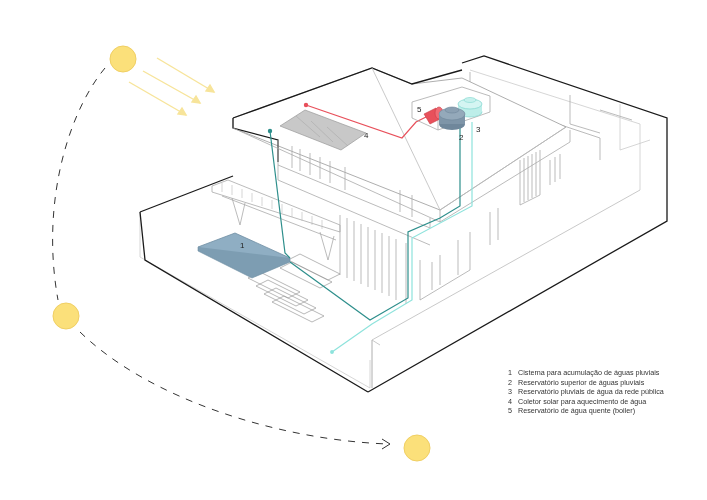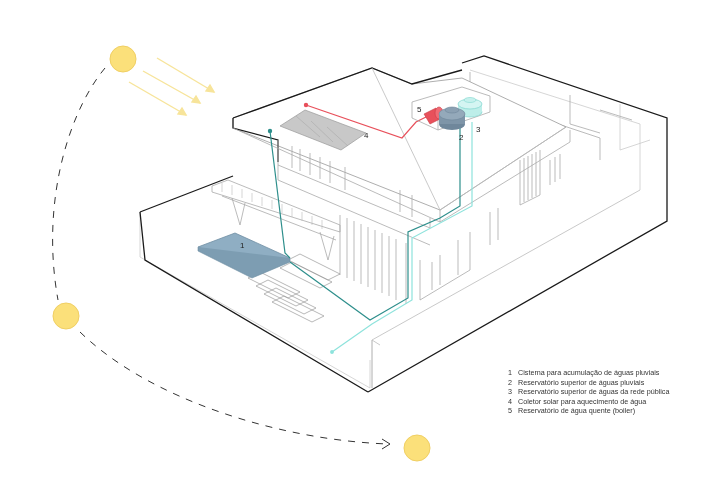--- a/index.html
+++ b/index.html
@@ -199,21 +199,21 @@
   <div class="legend-row">
     <span class="legend-num">1</span>
     <span>Cisterna para acumulação de águas pluviais</span>
   </div>
   <div class="legend-row">
     <span class="legend-num">2</span>
     <span>Reservatório superior de águas pluviais</span>
   </div>
   <div class="legend-row">
     <span class="legend-num">3</span>
-    <span>Reservatório superior de águas da rede pública</span>
+    <span>Reservatório pluviais de água da rede pública</span>
   </div>
   <div class="legend-row">
     <span class="legend-num">4</span>
     <span>Coletor solar para aquecimento de água</span>
   </div>
   <div class="legend-row">
     <span class="legend-num">5</span>
     <span>Reservatório de água quente (boiler)</span>
   </div>
 </div>

